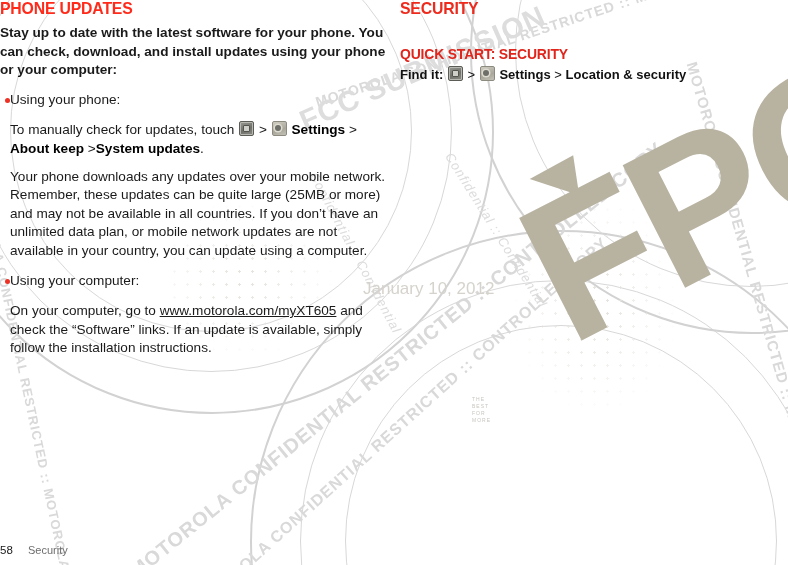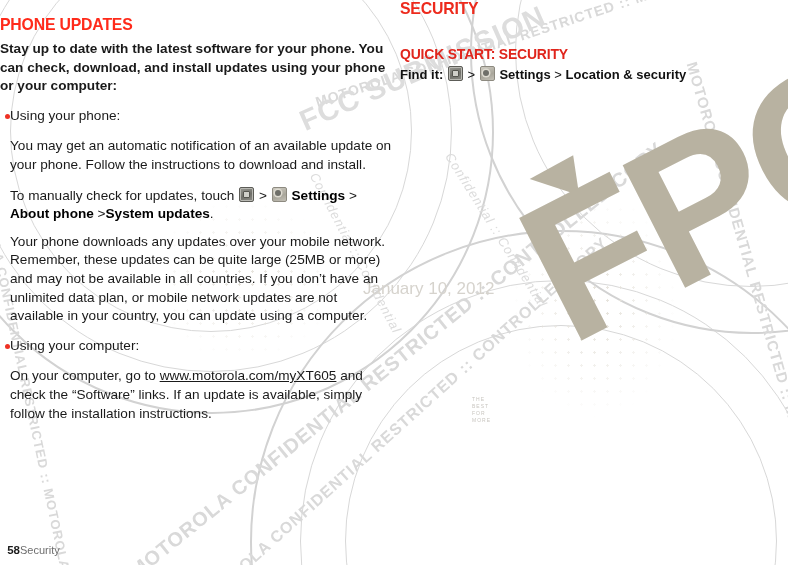--- a/index.html
+++ b/index.html
@@ -66,21 +66,21 @@
     color:#c9c6c0;
     font-size:5px;
     line-height:7px;
     letter-spacing:1px;
     font-family:"Liberation Sans",sans-serif;
   }
 
   
   .content{position:absolute;inset:0;z-index:3;}
 
-  .col-left{position:absolute;left:0;top:16px;width:392px;}
+  .col-left{position:absolute;left:0;top:0;width:392px;}
   .col-right{position:absolute;left:400px;top:0;width:388px;}
 
   h1.sect{
     margin:0;
     color:#ff2a1a;
     font-size:17px;
     font-weight:bold;
     letter-spacing:-0.2px;
     font-family:"Liberation Sans Narrow","Liberation Sans",sans-serif;
     transform:scaleX(.93);
@@ -192,22 +192,22 @@
 
   
   .footer{
     position:absolute;
     left:0;bottom:9px;
     font-size:11px;
     color:#6d6d6d;
     z-index:4;
   }
   .footer .pg{
-    font-weight:bold;color:#1a1a1a;font-size:11.5px;
-    display:inline-block;width:20px;text-align:right;
+    font-weight:normal;color:#1a1a1a;font-size:11.5px;
+    display:inline-block;width:28px;
   }
 </style>
 </head>
 <body>
 
 <div id="page">
 
   <div class="wm-layer">
 
     <div class="wm-ring thick" style="left:-70px;top:-150px;width:560px;height:560px;"></div>
@@ -262,30 +262,29 @@
 
       <h1 class="sect">PHONE UPDATES</h1>
 
       <p class="body" style="margin-top:6px;font-weight:bold;">Stay up to date with the latest software for your phone. You can check, download, and install updates using your phone or your computer:</p>
 
       <ul class="bul">
 
         <li class="bul">
           <span>Using your phone:</span>
 
-          <p class="body gap">You may get an automatic notification of an available update on your phone. Follow the instructions to download and install.</p>
 
           <p class="body gap">
             <span>To manually check for updates, touch</span>
             <span class="ic ic-launcher"></span>
             <span class="sep">&gt;</span>
             <span class="ic ic-gear"></span>
             <b class="bold">Settings</b>
             <span class="sep">&gt;</span>
-            <b class="bold">About phone</b>
+            <b class="bold">About keep</b>
             <span class="sep">&gt;</span><b class="bold">System updates</b><span>.</span>
           </p>
 
           <p class="body gap-s">Your phone downloads any updates over your mobile network. Remember, these updates can be quite large (25MB or more) and may not be available in all countries. If you don’t have an unlimited data plan, or mobile network updates are not available in your country, you can update using a computer.</p>
         </li>
 
         <li class="bul">
           <span>Using your computer:</span>
 
           <p class="body gap">

